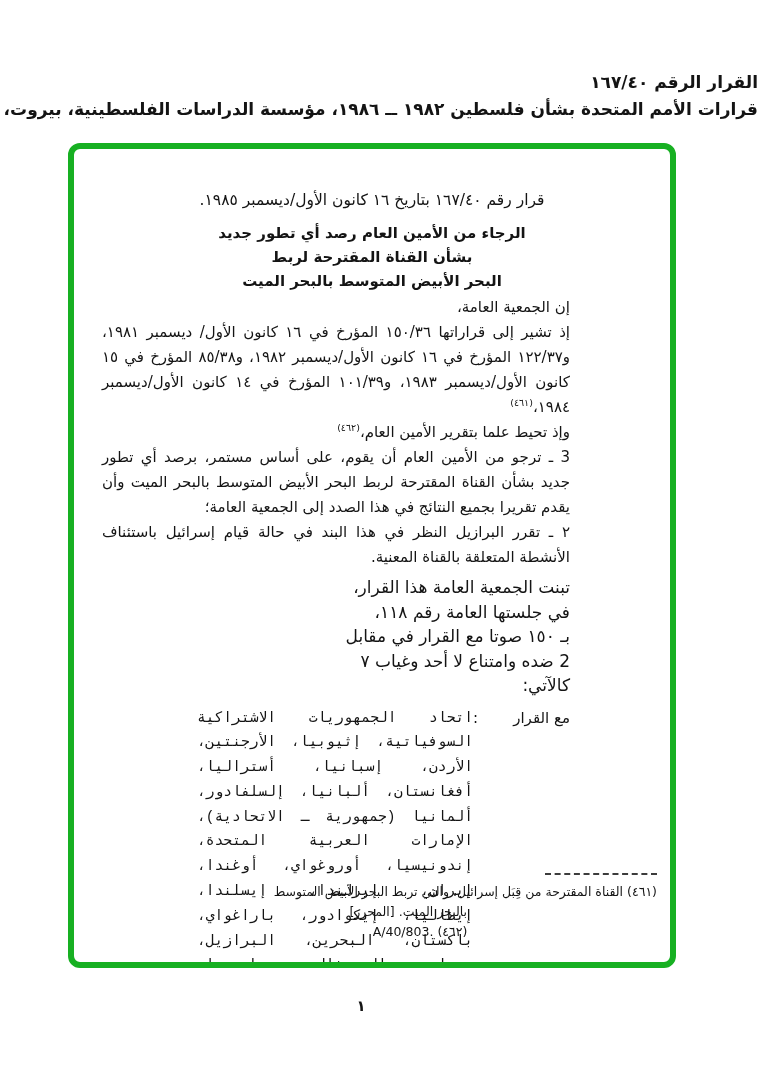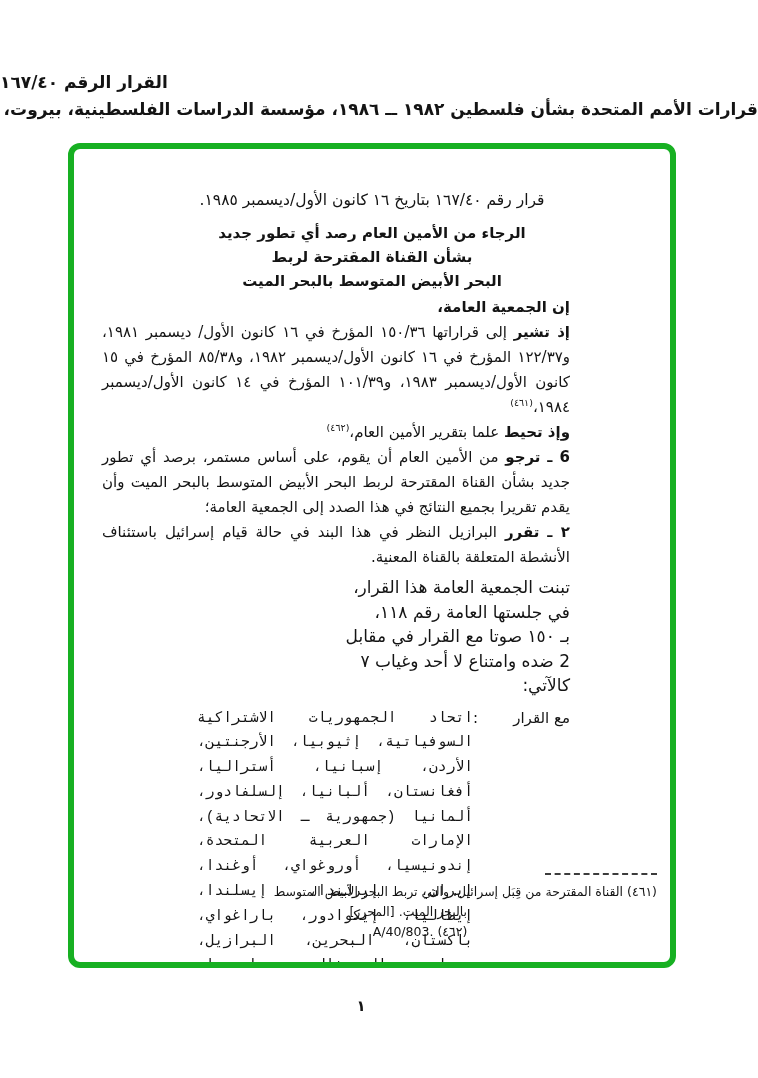--- a/index.html
+++ b/index.html
@@ -1,38 +1,38 @@
 <!DOCTYPE html>
 <html lang="ar"><head>
 <meta charset="utf-8">
 <style>
   html,body { margin:0; padding:0; background:#ffffff; }
   .page {
     position:relative; width:758px; height:1078px; background:#ffffff;
     font-family:"DejaVu Sans", sans-serif; direction:rtl; color:#141414;
     overflow:hidden;
   }
-  .header { position:absolute; top:72px; left:0; right:0; text-align:left; }
+  .header { position:absolute; top:72px; left:0; right:0; text-align:right; }
   .h-title { font-size:17px; font-weight:bold; letter-spacing:0.5px; }
   .h-source { font-size:17px; font-weight:bold; margin-top:7px; white-space:nowrap; }
 
   .green-box {
     position:absolute; top:143px; left:68px; width:608px; height:825px;
     border:6px solid #17b022; border-radius:12px; box-sizing:border-box;
     padding-top:42px; overflow:hidden;
   }
   .res-title { text-align:center; font-size:15.5px; margin:0 10px 12px 10px; }
   .res-subject { text-align:center; font-weight:bold; font-size:15px; line-height:24px; margin-bottom:2px; }
 
   .body-col {
     margin:0 100px 0 28px; font-size:15px; line-height:25px;
     text-align:justify;
   }
   .body-col p { margin:0; }
-  .bold { font-weight:bold; }
+  .bold { font-weight:normal; }
   sup.fnref { font-size:9.5px; line-height:0; }
 
   .adoption { margin:5px 100px 0 28px; text-align:right; font-size:17px; line-height:24.5px; }
 
   .vote-row { display:flex; margin:8px 100px 0 28px; font-size:14.6px; }
   .vote-label { flex:none; width:97px; display:flex; justify-content:space-between; font-size:15px; line-height:24.8px; }
   .vote-countries { flex:none; width:276px; text-align:justify; text-align-last:justify; line-height:24.8px;font-family:Liberation Mono, monospace; }
 
   .footnotes { position:absolute; top:724px; right:13px; width:452px; font-size:12.5px; line-height:20px; }
   .fn-rule { width:112px; border-top:2px dashed #3c3c3c; margin-bottom:7px; }
@@ -61,21 +61,21 @@
       <div>البحر الأبيض المتوسط بالبحر الميت</div>
     </div>
 
     <div class="body-col">
       <p class="bold">إن الجمعية العامة،</p>
 
       <p><span class="bold">إذ تشير</span><span> إلى قراراتها ١٥٠/٣٦ المؤرخ في ١٦ كانون الأول/ ديسمبر ١٩٨١، و١٢٢/٣٧ المؤرخ في ١٦ كانون الأول/ديسمبر ١٩٨٢، و٨٥/٣٨ المؤرخ في ١٥ كانون الأول/ديسمبر ١٩٨٣، و١٠١/٣٩ المؤرخ في ١٤ كانون الأول/ديسمبر ١٩٨٤،</span><sup class="fnref">(٤٦١)</sup></p>
 
       <p><span class="bold">وإذ تحيط</span><span> علما بتقرير الأمين العام،</span><sup class="fnref">(٤٦٢)</sup></p>
 
-      <p><span class="bold">6 ـ</span> <span class="bold">ترجو</span><span> من الأمين العام أن يقوم، على أساس مستمر، برصد أي تطور جديد بشأن القناة المقترحة لربط البحر الأبيض المتوسط بالبحر الميت وأن يقدم تقريرا بجميع النتائج في هذا الصدد إلى الجمعية العامة؛</span></p>
+      <p><span class="bold">3 ـ</span> <span class="bold">ترجو</span><span> من الأمين العام أن يقوم، على أساس مستمر، برصد أي تطور جديد بشأن القناة المقترحة لربط البحر الأبيض المتوسط بالبحر الميت وأن يقدم تقريرا بجميع النتائج في هذا الصدد إلى الجمعية العامة؛</span></p>
 
       <p><span class="bold">٢ ـ</span> <span class="bold">تقرر</span><span> البرازيل النظر في هذا البند في حالة قيام إسرائيل باستئناف الأنشطة المتعلقة بالقناة المعنية.</span></p>
     </div>
 
     <div class="adoption">
       <div>تبنت الجمعية العامة هذا القرار،</div>
       <div>في جلستها العامة رقم ١١٨،</div>
       <div>بـ ١٥٠ صوتا مع القرار في مقابل</div>
       <div>2 ضده وامتناع لا أحد وغياب ٧</div>
       <div>كالآتي:</div>

